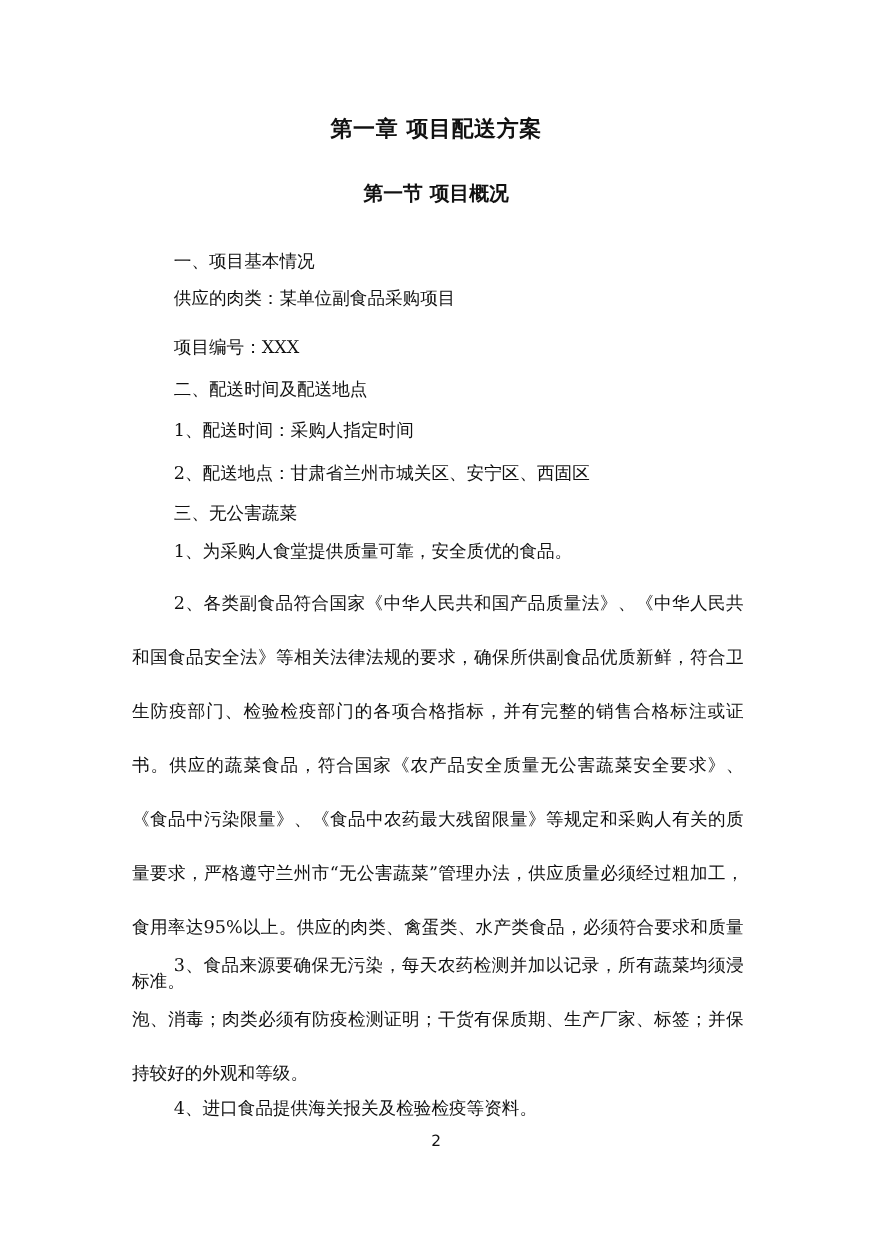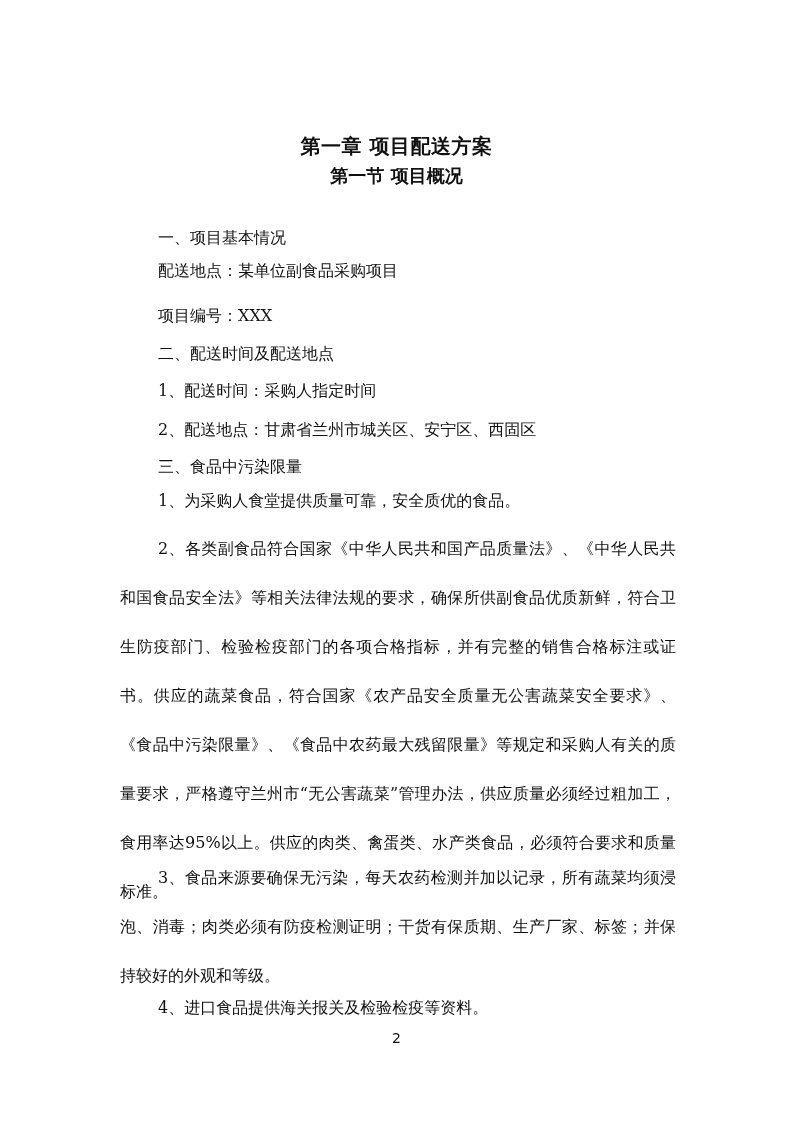--- a/index.html
+++ b/index.html
@@ -1,45 +1,45 @@
 <!DOCTYPE html>
 <html><head>
 <meta charset="utf-8">
 <style>
   html, body { margin: 0; padding: 0; background: #ffffff; }
   body { width: 793px; height: 1122px; position: relative; overflow: hidden;
          font-family: "DejaVu Serif", "Liberation Serif", serif; color: #111; }
   .page { position: absolute; left: 0; top: 0; width: 793px; height: 1122px; }
   .h1 { position: absolute; left: 0; width: 793px; top: 104px; text-align: center;
-        font-size: 20px; font-weight: bold; font-family: "DejaVu Sans", sans-serif; letter-spacing: 0.5px; margin-top: 29px; }
+        font-size: 20px; font-weight: bold; font-family: "DejaVu Sans", sans-serif; letter-spacing: 0.5px; }
   .h2 { position: absolute; left: 0; width: 793px; top: 164px; text-align: center;
         font-size: 18px; font-weight: bold; font-family: "DejaVu Sans", sans-serif; }
   .line { position: absolute; left: 158px; font-size: 16px; white-space: nowrap; line-height: 20px; text-align: center; }
   .para { position: absolute; left: 120px; width: 556px; font-size: 16px; line-height: 49px;
           text-indent: 38px; text-align: justify; text-justify: inter-character; }
   .para.p1 { top: 524px; }
   .para.p3 { top: 853px; }
   .para.p4 { top: 983px; }
   .pagenum { position: absolute; left: 0; width: 793px; top: 1030px; text-align: center;
              font-size: 14px; font-family: "DejaVu Sans", sans-serif; }
 </style>
 </head>
 <body>
 
 <div class="page">
   <div class="h1">第一章  项目配送方案</div>
   <div class="h2">第一节  项目概况</div>
 
   <div class="line" style="top:228px">一、项目基本情况</div>
-  <div class="line" style="top:261px">配送地点：某单位副食品采购项目</div>
+  <div class="line" style="top:261px">供应的肉类：某单位副食品采购项目</div>
   <div class="line" style="top:306px">项目编号：XXX</div>
   <div class="line" style="top:344px">二、配送时间及配送地点</div>
   <div class="line" style="top:381px">1、配送时间：采购人指定时间</div>
   <div class="line" style="top:420px">2、配送地点：甘肃省兰州市城关区、安宁区、西固区</div>
-  <div class="line" style="top:457px">三、食品中污染限量</div>
+  <div class="line" style="top:457px">三、无公害蔬菜</div>
   <div class="line" style="top:491px">1、为采购人食堂提供质量可靠，安全质优的食品。</div>
 
   <div class="para p1">2、各类副食品符合国家《中华人民共和国产品质量法》、《中华人民共和国食品安全法》等相关法律法规的要求，确保所供副食品优质新鲜，符合卫生防疫部门、检验检疫部门的各项合格指标，并有完整的销售合格标注或证书。供应的蔬菜食品，符合国家《农产品安全质量无公害蔬菜安全要求》、《食品中污染限量》、《食品中农药最大残留限量》等规定和采购人有关的质量要求，严格遵守兰州市“无公害蔬菜”管理办法，供应质量必须经过粗加工，食用率达95%以上。供应的肉类、禽蛋类、水产类食品，必须符合要求和质量标准。</div>
   <div class="para p3">3、食品来源要确保无污染，每天农药检测并加以记录，所有蔬菜均须浸泡、消毒；肉类必须有防疫检测证明；干货有保质期、生产厂家、标签；并保持较好的外观和等级。</div>
   <div class="para p4">4、进口食品提供海关报关及检验检疫等资料。</div>
 
   <div class="pagenum">2</div>
 </div>
 
 </body></html>

